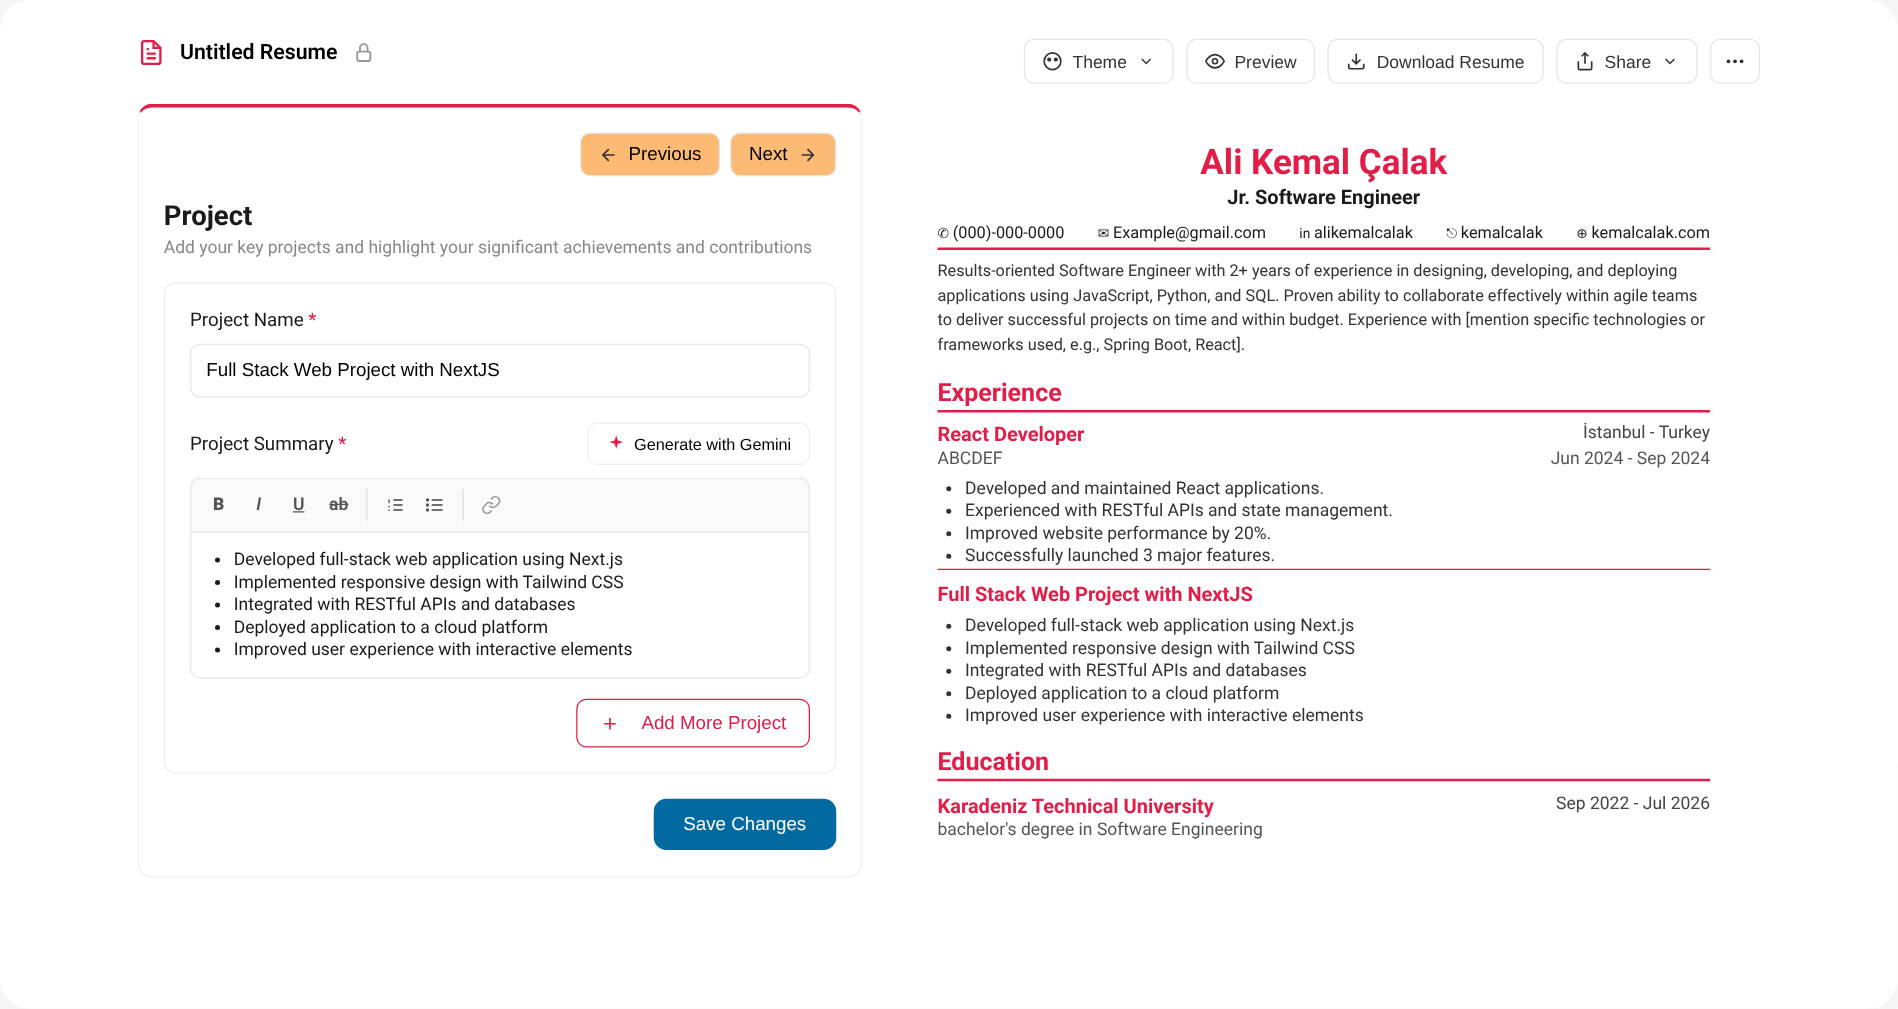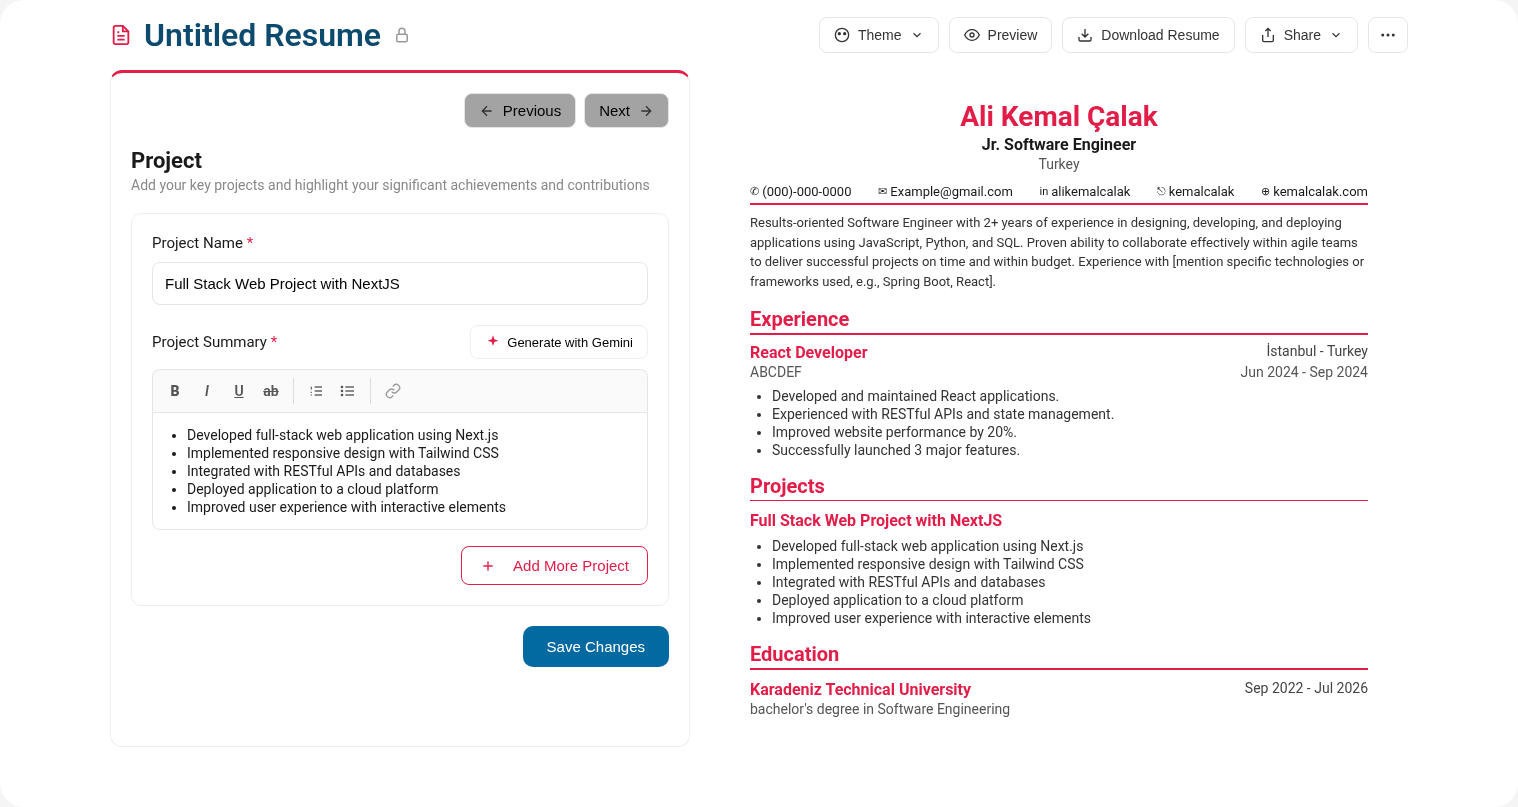--- a/index.html
+++ b/index.html
@@ -14,31 +14,31 @@
     .greeting .name { font-weight: 600; }
     .header-right { display: flex; align-items: center; gap: 12px; }
     .theme-toggle { width: 36px; height: 36px; border: 1px solid #e5e5e5; border-radius: 8px; background: #fff; display: flex; align-items: center; justify-content: center; cursor: pointer; }
     .avatar-group { display: flex; align-items: center; gap: 6px; cursor: pointer; }
     .avatar { width: 36px; height: 36px; border-radius: 50%; background: linear-gradient(135deg, #87ceeb, #4682b4); display: flex; align-items: center; justify-content: center; }
     
     
     .toolbar { display: flex; align-items: center; justify-content: space-between; padding: 16px 110px; }
     .toolbar-left { display: flex; align-items: center; gap: 12px; }
     .doc-icon { color: #e11d48; }
-    .resume-title { font-size: 32px; font-weight: 600; color: #0c4a6e; text-align: center; }
+    .resume-title { font-size: 17px; font-weight: 600; color: #000000; text-align: center; }
     .lock-icon { color: #999; }
-    .toolbar-right { display: flex; gap: 10px; }
+    .toolbar-right { display: flex; gap: 10px; margin-top: 15px; }
     .toolbar-btn { display: flex; align-items: center; gap: 8px; padding: 8px 14px; border: 1px solid #e5e5e5; border-radius: 8px; background: #fff; cursor: pointer; font-size: 14px; color: #333; }
     .more-btn { padding: 8px 10px; }
     
     
     .main { display: flex; gap: 20px; padding: 0 110px 24px; }
     .editor-panel { flex: 0 0 580px; background: #fff; border: 1px solid #eee; border-top: 3px solid #e11d48; border-radius: 12px; padding: 20px; }
     .nav-buttons { display: flex; justify-content: flex-end; gap: 8px; margin-bottom: 20px; }
-    .nav-btn { display: flex; align-items: center; gap: 8px; padding: 8px 14px; border: 1px solid #e5e5e5; border-radius: 8px; background: #a3a3a3; cursor: pointer; font-size: 15px; }
+    .nav-btn { display: flex; align-items: center; gap: 8px; padding: 8px 14px; border: 1px solid #e5e5e5; border-radius: 8px; background: #fdba74; cursor: pointer; font-size: 15px; }
     .section-title { font-size: 22px; font-weight: 700; margin-bottom: 4px; }
     .section-desc { font-size: 14px; color: #888; margin-bottom: 20px; }
     .form-card { border: 1px solid #eee; border-radius: 10px; padding: 20px; }
     .form-label { font-size: 15px; margin-bottom: 10px; display: block; }
     .required { color: #e11d48; }
     .text-input { width: 100%; padding: 12px; border: 1px solid #e5e5e5; border-radius: 8px; font-size: 15px; margin-bottom: 20px; }
     .summary-row { display: flex; justify-content: space-between; align-items: center; margin-bottom: 10px; gap: 30px; }
     .gemini-btn { display: flex; align-items: center; gap: 6px; padding: 8px 14px; border: 1px solid #eee; border-radius: 8px; background: #fff; cursor: pointer; font-size: 13px; }
     .gemini-icon { color: #e11d48; }
     .editor-toolbar { display: flex; gap: 4px; padding: 8px; border: 1px solid #e5e5e5; border-bottom: none; border-radius: 8px 8px 0 0; background: #fafafa; }
@@ -231,21 +231,20 @@
       </div>
 
       <div class="save-row">
         <button class="save-btn">Save Changes</button>
       </div>
     </div>
 
     <div class="preview-panel">
       <div class="preview-name">Ali Kemal Çalak</div>
       <div class="preview-role">Jr. Software Engineer</div>
-      <div class="preview-loc">Turkey</div>
 
       <div class="contact-row">
         <span class="contact-item">
             <span class="contact-icon">✆</span>
             <span>(000)-000-0000</span>
           </span>
         <span class="contact-item">
             <span class="contact-icon">✉</span>
             <span>Example@gmail.com</span>
           </span>
@@ -276,21 +275,20 @@
         <span>ABCDEF</span>
         <span>Jun 2024 - Sep 2024</span>
       </div>
       <ul class="bullet-list">
         <li>Developed and maintained React applications.</li>
         <li>Experienced with RESTful APIs and state management.</li>
         <li>Improved website performance by 20%.</li>
         <li>Successfully launched 3 major features.</li>
       </ul>
 
-      <div class="sec-head">Projects</div>
       <div class="sec-hr"></div>
       <div class="proj-title">Full Stack Web Project with NextJS</div>
       <ul class="bullet-list">
         <li>Developed full-stack web application using Next.js</li>
         <li>Implemented responsive design with Tailwind CSS</li>
         <li>Integrated with RESTful APIs and databases</li>
         <li>Deployed application to a cloud platform</li>
         <li>Improved user experience with interactive elements</li>
       </ul>
 

